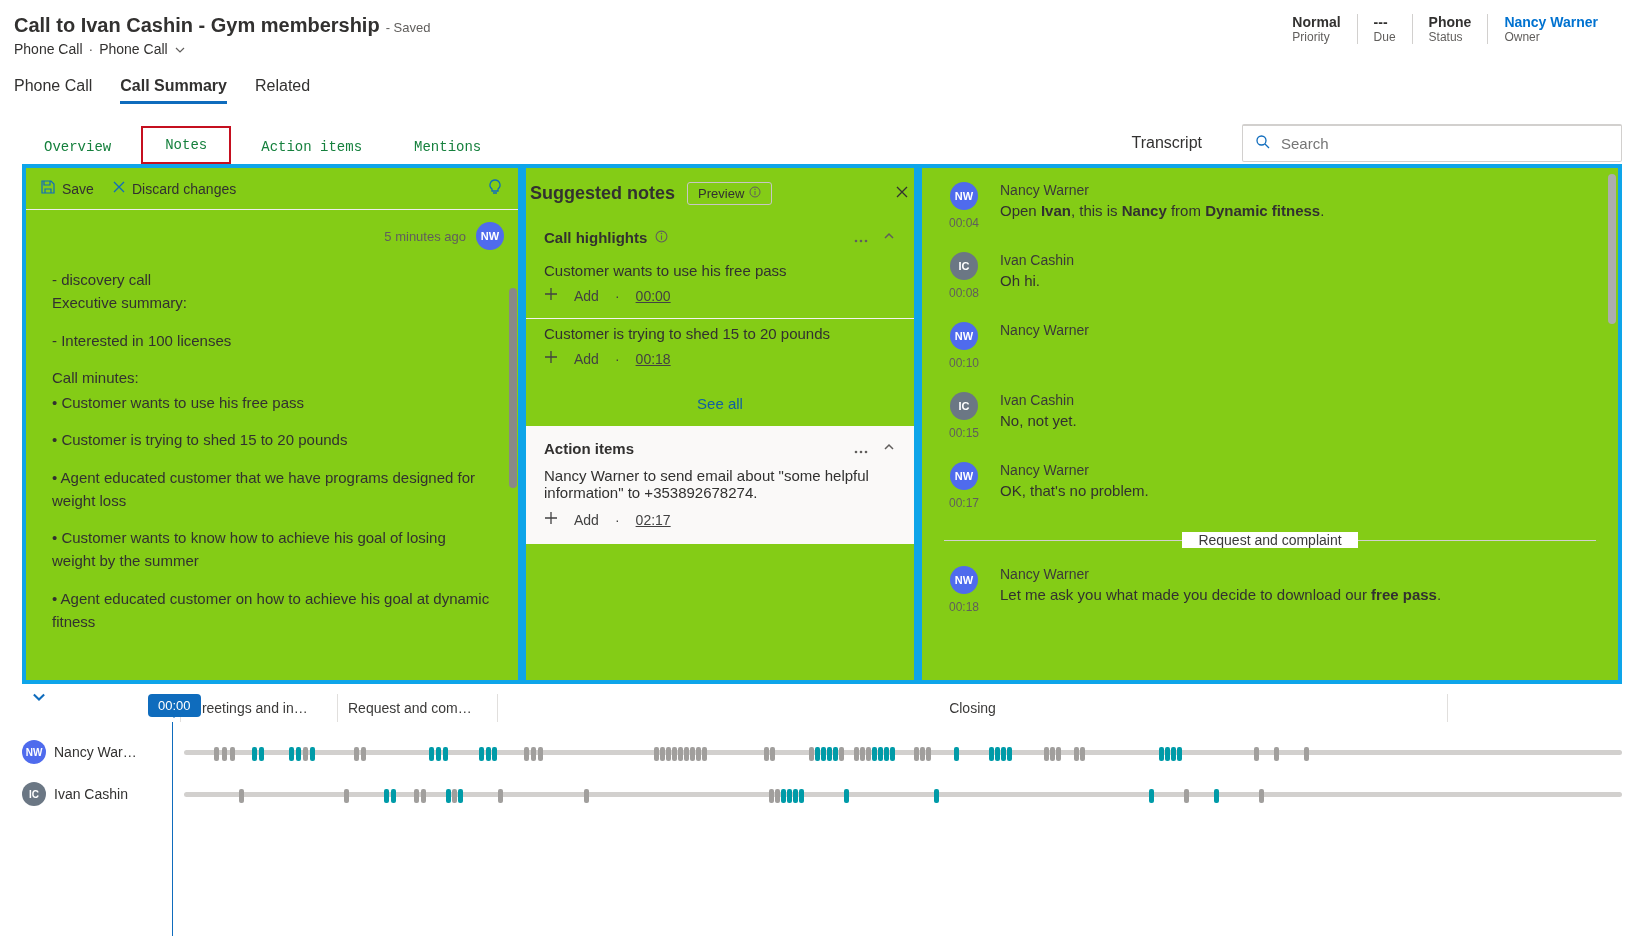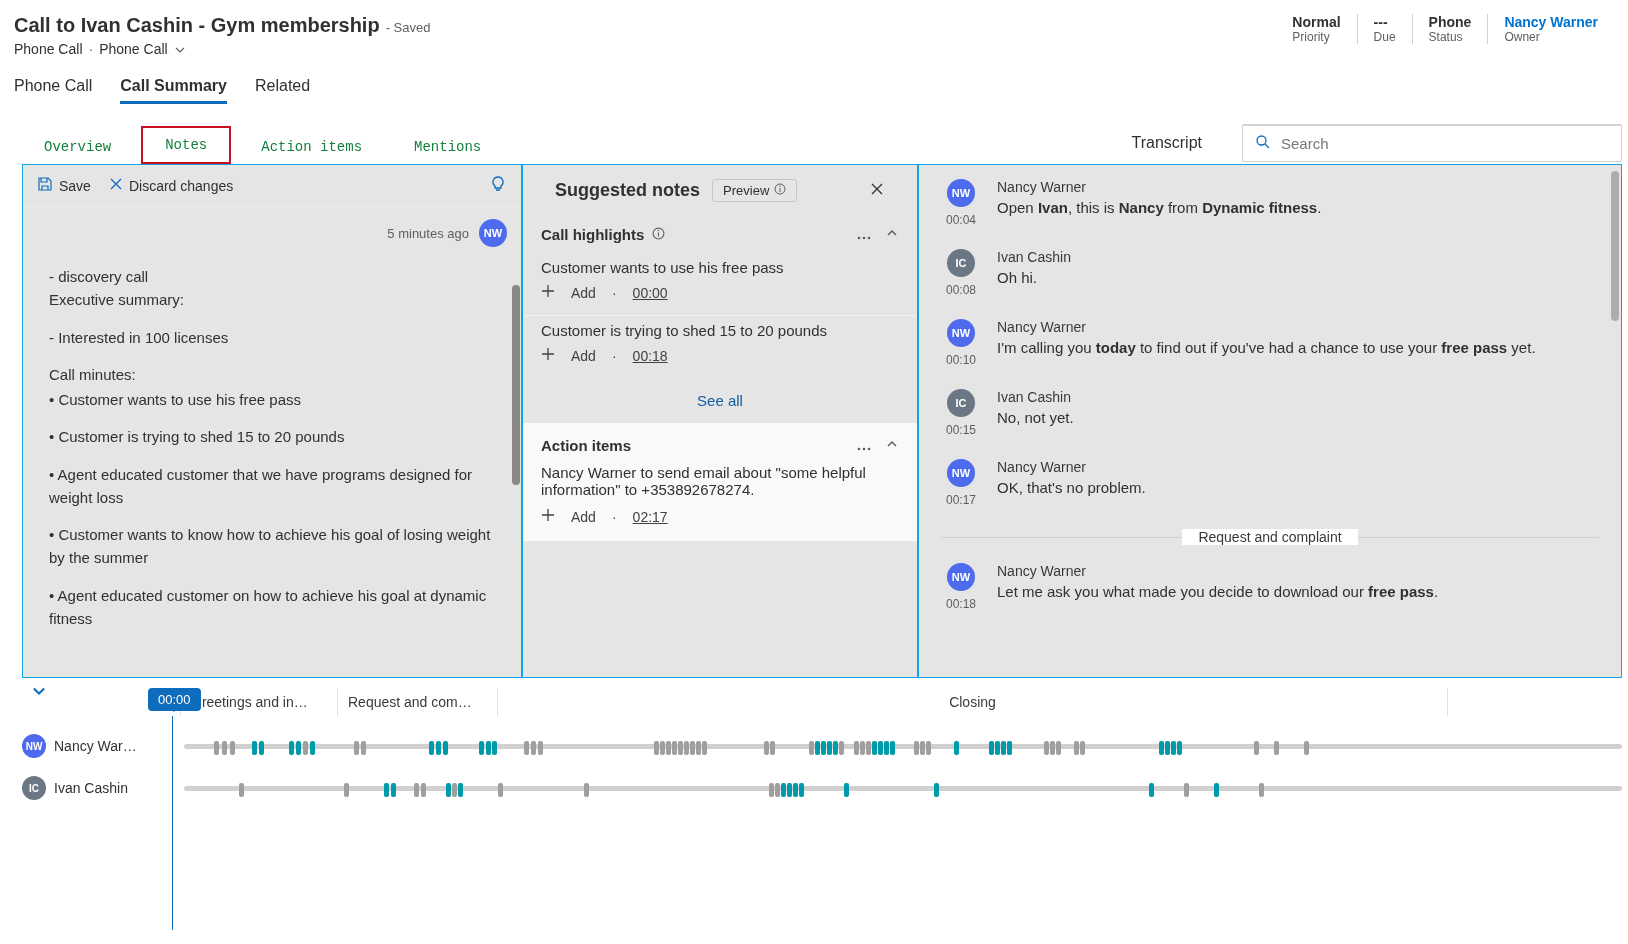--- a/index.html
+++ b/index.html
@@ -29,39 +29,39 @@
   .subtabs { display: flex; gap: 8px; height:42px; align-items:flex-end;}
   .subtab { font-size: 14px; padding: 9px 22px; cursor: pointer; color:#15803d;font-family:Liberation Mono, monospace;}
   .subtab.active { border: 2px solid #c50f1f; font-weight: 400; }
   .transcript-head { margin-left: auto; display:flex; align-items:center; gap:40px; font-size:16px;}
   .transcript-label { font-weight:400; font-size:16px;}
   .search-box { display:flex; align-items:center; gap:10px; border:1px solid #d2d0ce; border-top:2px solid #d2d0ce; border-radius:2px; width: 380px; height:38px; padding:0 12px;}
   .search-box input { border:none; outline:none; font-size:15px; flex:1; }
 
   .content { display: flex; margin: 0 6px 0 22px; }
 
-  .col { border: 1px solid #0ea5e9; background:#e5e5e5; }
+  .col { border: 4px solid #0ea5e9; background:#84cc16; }
   .col-notes { flex: 0 0 500px; display:flex; flex-direction:column;}
   .col-sugg { flex: 0 0 396px;}
   .col-tx { flex: 1; position:relative; }
 
   .notes-toolbar { display:flex; align-items:center; gap:18px; padding:10px 14px; border-bottom:1px solid #ededed;}
   .nt-btn { display:flex; align-items:center; gap:6px; cursor:pointer; font-size:14px;}
   .nt-btn svg{color:#0f6cbd;}
   .bulb { margin-left:auto; color:#115ea3; }
   .notes-meta { display:flex; align-items:center; justify-content:flex-end; gap:10px; padding:12px 14px 0 0; font-size:13px; color:#605e5c;}
   .avatar { width:28px; height:28px; border-radius:50%; display:inline-flex; align-items:center; justify-content:center; color:#fff; font-size:11px; font-weight:600;}
   .avatar.nw { background:#4f6bed;}
   .avatar.ic { background:#6b7784;}
   .notes-body { padding: 18px 26px 18px 26px; font-size:15px; line-height:1.55; overflow-y:auto; height: 430px; position:relative;}
   .notes-body p { margin-bottom:14px;}
   .scroll-fake { position:absolute; right:0; top:38px; bottom:0; width:9px;}
   .scroll-thumb { position:absolute; top:0; width:8px; background:#8a8886; border-radius:4px;}
 
-  .sugg-head { display:flex; align-items:center; gap:12px; padding:14px 32px;}
+  .sugg-head { display:flex; align-items:center; gap:12px; padding:14px 4px;}
   .sugg-title { font-size:18px; font-weight:600;}
   .pill { border:1px solid #c8c6c4; border-radius:3px; padding:3px 10px; font-size:13px; display:inline-flex; align-items:center; gap:5px; cursor:pointer;}
   .close-x { margin-left:auto; cursor:pointer;}
   .sect-head { display:flex; align-items:center; padding:10px 18px; gap:8px; font-size:15px; font-weight:600;}
   .sect-head .actions { margin-left:auto; display:flex; align-items:center; gap:14px; color:#605e5c;}
   .sugg-item { padding:6px 18px 14px 18px; border-top:1px solid #f3f2f1;}
   .sugg-item.first{border-top:none;}
   .sugg-text { font-size:15px; margin-bottom:8px;}
   .add-row { display:flex; align-items:center; gap:16px; color:#424242; font-size:14px;}
   .add-row .ts { text-decoration:underline;}
@@ -320,21 +320,20 @@
             <div class="tx-text">Oh hi.</div>
           </div>
       </div>
       <div class="tx-row">
         <div class="tx-left">
             <span class="avatar nw">NW</span>
             <span class="tx-time">00:10</span>
           </div>
         <div class="tx-right">
             <div class="tx-speaker">Nancy Warner</div>
-          <div class="tx-text"><span>I'm calling you </span><b>today</b><span> to find out if you've had a chance to use your </span><b>free pass</b><span> yet.</span></div>
           </div>
       </div>
       <div class="tx-row">
         <div class="tx-left">
             <span class="avatar ic">IC</span>
             <span class="tx-time">00:15</span>
           </div>
         <div class="tx-right">
             <div class="tx-speaker">Ivan Cashin</div>
             <div class="tx-text">No, not yet.</div>

